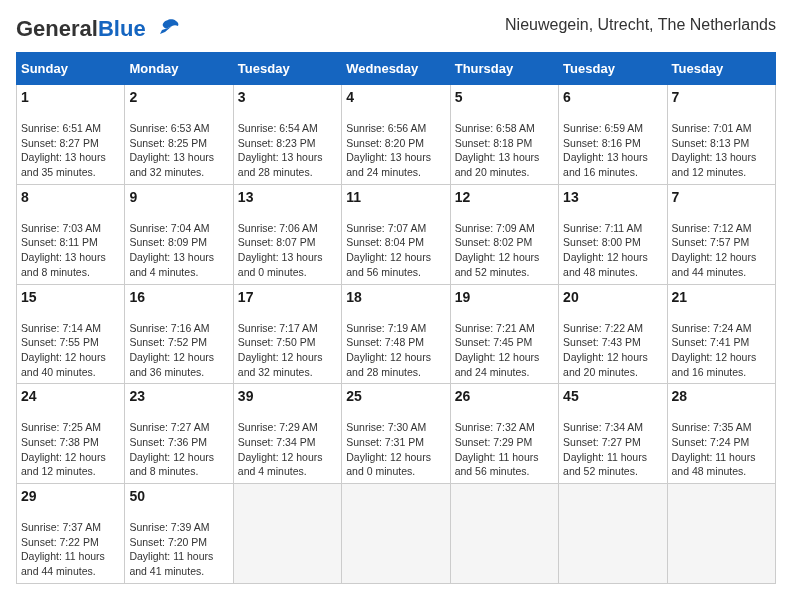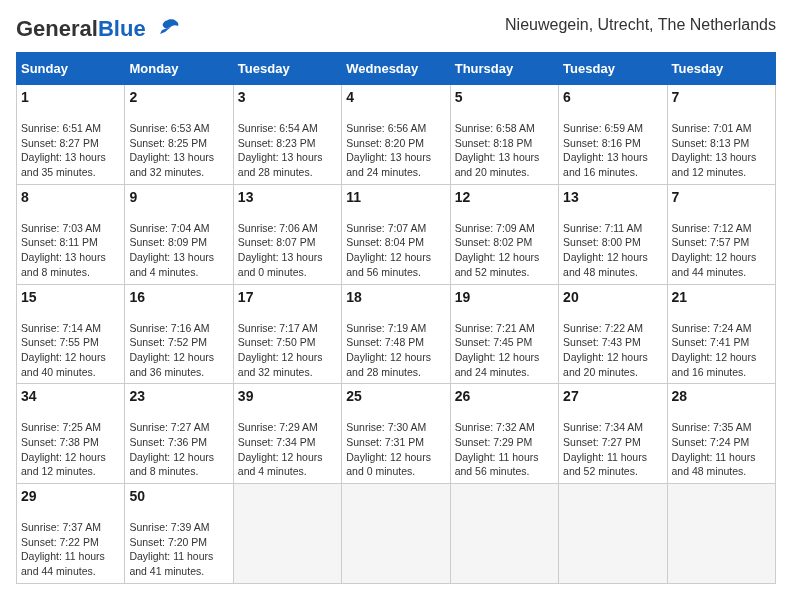--- a/index.html
+++ b/index.html
@@ -194,41 +194,41 @@
           <span class="day-number">20</span>
           <div class="day-info">Sunrise: 7:22 AM<br>Sunset: 7:43 PM<br>Daylight: 12 hours and 20 minutes.</div>
         </td>
         <td>
           <span class="day-number">21</span>
           <div class="day-info">Sunrise: 7:24 AM<br>Sunset: 7:41 PM<br>Daylight: 12 hours and 16 minutes.</div>
         </td>
       </tr>
       <tr>
         <td>
-          <span class="day-number">34</span>
+          <span class="day-number">24</span>
           <div class="day-info">Sunrise: 7:25 AM<br>Sunset: 7:38 PM<br>Daylight: 12 hours and 12 minutes.</div>
         </td>
         <td>
           <span class="day-number">23</span>
           <div class="day-info">Sunrise: 7:27 AM<br>Sunset: 7:36 PM<br>Daylight: 12 hours and 8 minutes.</div>
         </td>
         <td>
           <span class="day-number">39</span>
           <div class="day-info">Sunrise: 7:29 AM<br>Sunset: 7:34 PM<br>Daylight: 12 hours and 4 minutes.</div>
         </td>
         <td>
           <span class="day-number">25</span>
           <div class="day-info">Sunrise: 7:30 AM<br>Sunset: 7:31 PM<br>Daylight: 12 hours and 0 minutes.</div>
         </td>
         <td>
           <span class="day-number">26</span>
           <div class="day-info">Sunrise: 7:32 AM<br>Sunset: 7:29 PM<br>Daylight: 11 hours and 56 minutes.</div>
         </td>
         <td>
-          <span class="day-number">27</span>
+          <span class="day-number">45</span>
           <div class="day-info">Sunrise: 7:34 AM<br>Sunset: 7:27 PM<br>Daylight: 11 hours and 52 minutes.</div>
         </td>
         <td>
           <span class="day-number">28</span>
           <div class="day-info">Sunrise: 7:35 AM<br>Sunset: 7:24 PM<br>Daylight: 11 hours and 48 minutes.</div>
         </td>
       </tr>
       <tr class="last-row">
         <td>
           <span class="day-number">29</span>

